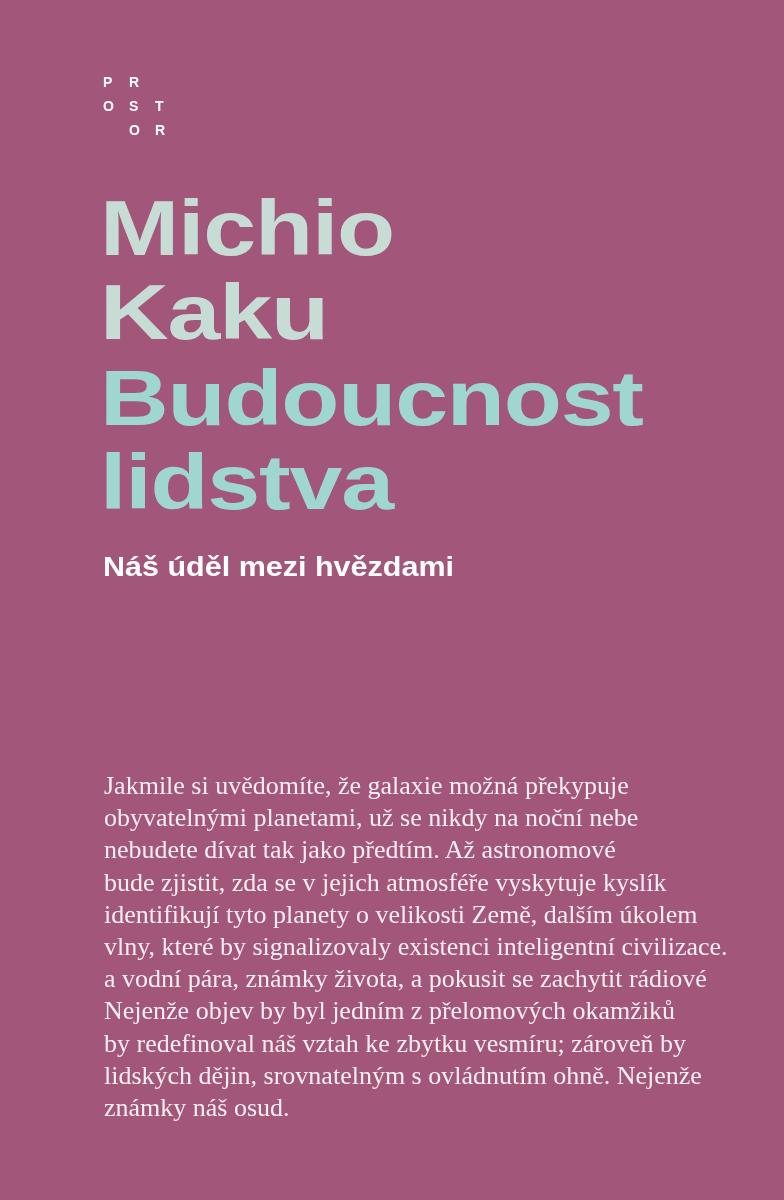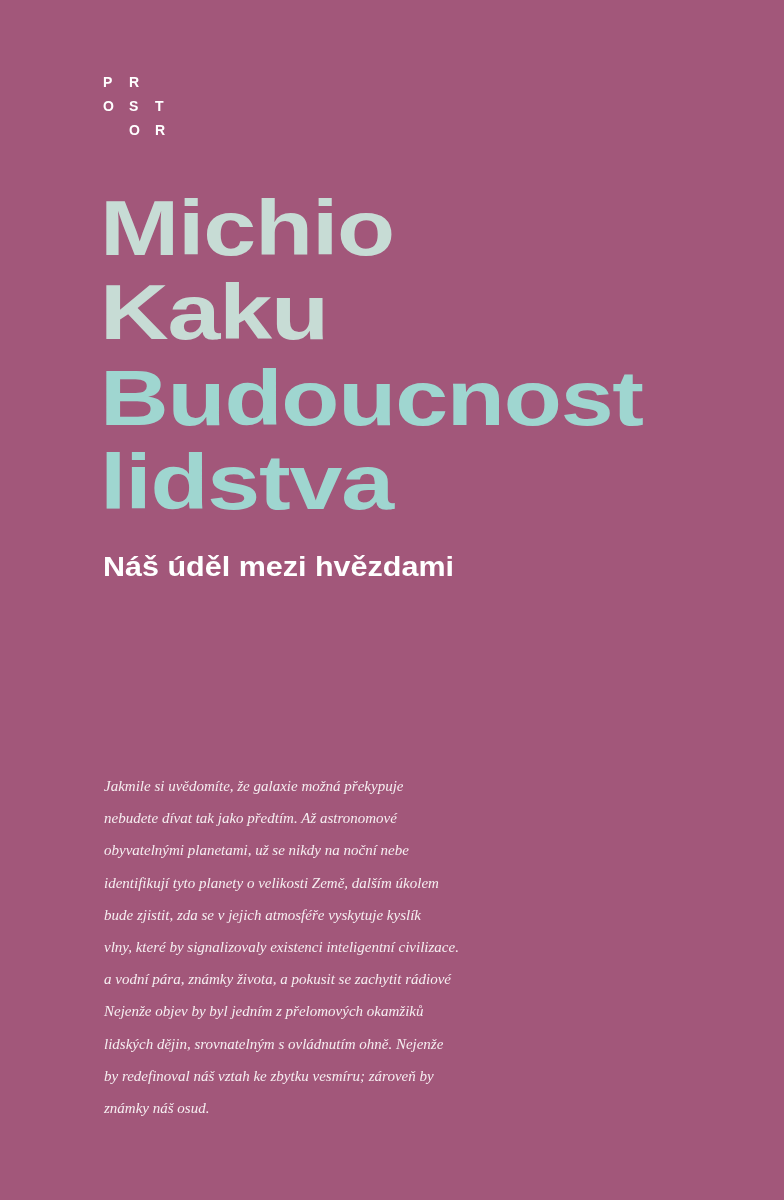--- a/index.html
+++ b/index.html
@@ -81,24 +81,23 @@
       transform-origin: left top;
       white-space: nowrap;
     }
     
     .blurb {
       position: absolute;
       left: 104px;
       top: 770px;
       width: 600px;
       font-family: "Liberation Serif", serif;
-      font-size: 15px;
+      font-size: 26px;
       line-height: 32.2px;
       color: #f6eef1;
-      font-style: italic;
     }
     .blurb div {
       white-space: nowrap;
       height: 32.2px;
     }
   </style>
 </head>
 <body>
 
 <div class="cover">
@@ -120,25 +119,25 @@
 
   <div class="title">
     <div>Budoucnost</div>
     <div>lidstva</div>
   </div>
 
   <div class="subtitle">Náš úděl mezi hvězdami</div>
 
   <div class="blurb">
     <div>Jakmile si uvědomíte, že galaxie možná překypuje</div>
+    <div>obyvatelnými planetami, už se nikdy na noční nebe</div>
     <div>nebudete dívat tak jako předtím. Až astronomové</div>
-    <div>obyvatelnými planetami, už se nikdy na noční nebe</div>
+    <div>bude zjistit, zda se v jejich atmosféře vyskytuje kyslík</div>
     <div>identifikují tyto planety o velikosti Země, dalším úkolem</div>
-    <div>bude zjistit, zda se v jejich atmosféře vyskytuje kyslík</div>
     <div>vlny, které by signalizovaly existenci inteligentní civilizace.</div>
     <div>a vodní pára, známky života, a pokusit se zachytit rádiové</div>
     <div>Nejenže objev by byl jedním z přelomových okamžiků</div>
+    <div>by redefinoval náš vztah ke zbytku vesmíru; zároveň by</div>
     <div>lidských dějin, srovnatelným s ovládnutím ohně. Nejenže</div>
-    <div>by redefinoval náš vztah ke zbytku vesmíru; zároveň by</div>
     <div>známky náš osud.</div>
   </div>
 
 </div>
 
 </body></html>

